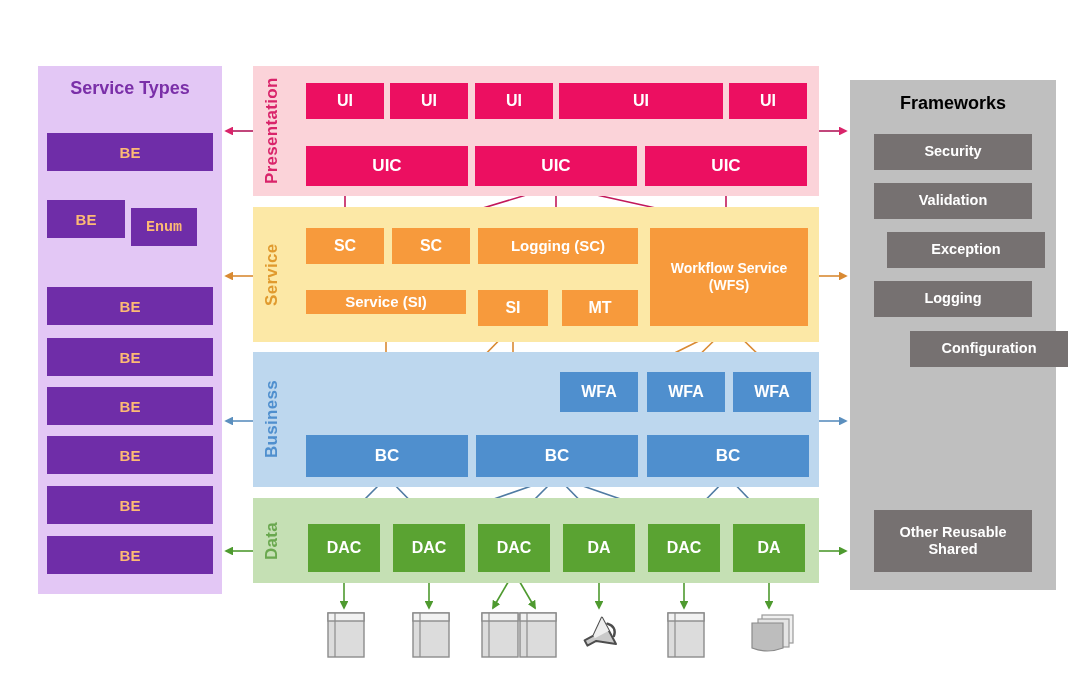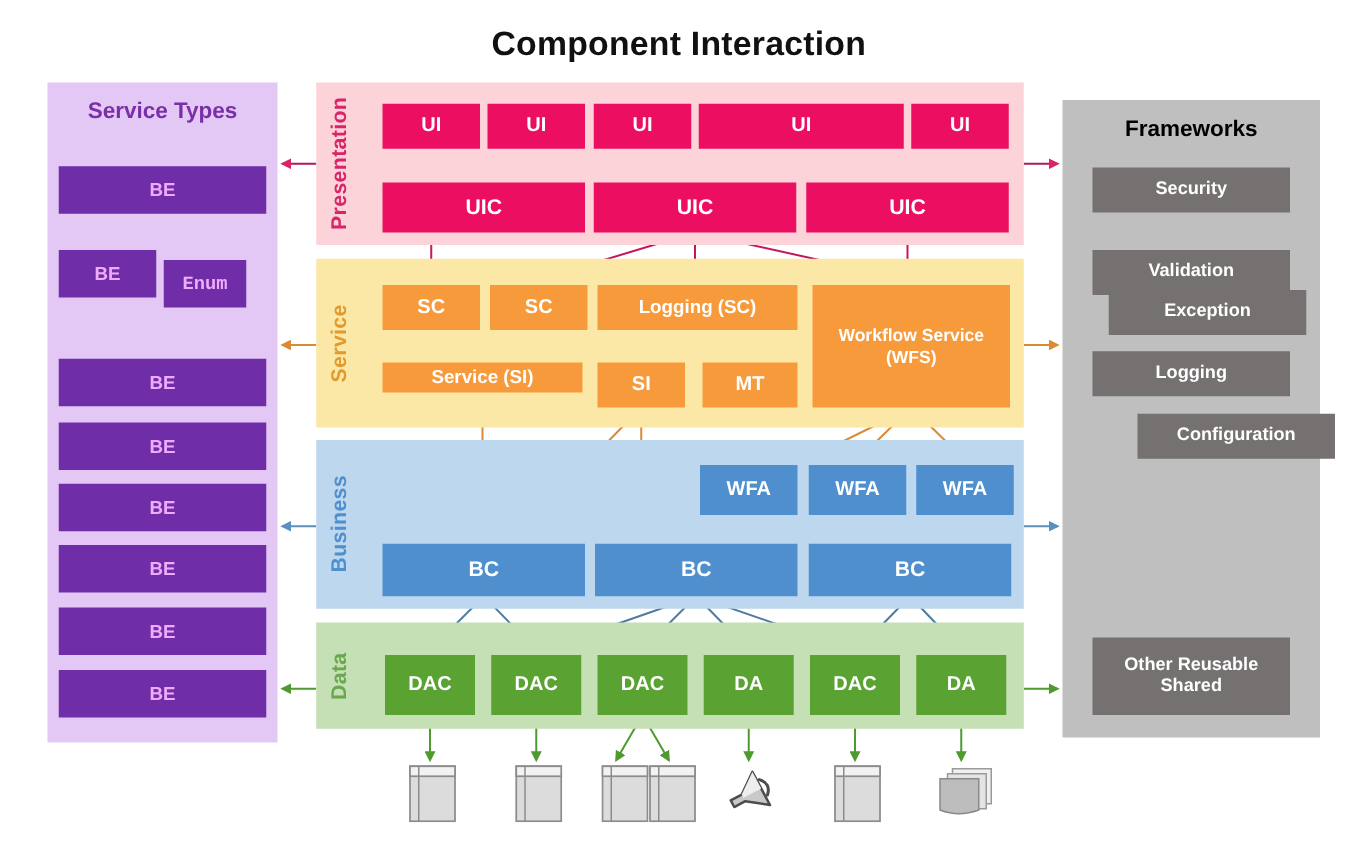--- a/index.html
+++ b/index.html
@@ -14,21 +14,21 @@
   
   .shared-panel{
     position:absolute;left:38px;top:66px;width:184px;height:528px;
     background:#e3c7f5;
   }
   .shared-title{
     position:absolute;left:0;top:12px;width:184px;text-align:center;
     font-size:18px;font-weight:bold;color:#7a2fa8;
   }
   .be-box{
-    position:absolute;background:#6f2da8;color:#f0abfc;
+    position:absolute;background:#6f2da8;color:#fdba74;
     display:flex;align-items:center;justify-content:center;
     font-size:15px;font-weight:bold;
   }
 
   
   .fw-panel{
     position:absolute;left:850px;top:80px;width:206px;height:510px;
     background:#bfbfbf;
   }
   .fw-title{
@@ -54,21 +54,20 @@
   }
 
   #wires{position:absolute;left:0;top:0;width:1086px;height:673px;pointer-events:none;}
   .dbicon{position:absolute;}
 </style>
 </head>
 <body>
 
 <div id="stage">
 
-  <div class="title">Component Interaction</div>
 
   <svg id="wires" viewBox="0 0 1086 673">
     <defs>
       <marker id="ah-pink" viewBox="0 0 10 10" refX="8" refY="5" markerWidth="5.5" markerHeight="5.5" orient="auto-start-reverse">
         <path d="M0,0 L10,5 L0,10 z" fill="#d9246a"></path>
       </marker>
       <marker id="ah-orange" viewBox="0 0 10 10" refX="8" refY="5" markerWidth="5.5" markerHeight="5.5" orient="auto-start-reverse">
         <path d="M0,0 L10,5 L0,10 z" fill="#d98a33"></path>
       </marker>
       <marker id="ah-blue" viewBox="0 0 10 10" refX="8" refY="5" markerWidth="5.5" markerHeight="5.5" orient="auto-start-reverse">
@@ -178,21 +177,21 @@
       <div class="be-box" style="left: 47px; top: 436px; width: 166px; height: 38px;">BE</div>
       <div class="be-box" style="left: 47px; top: 486px; width: 166px; height: 38px;">BE</div>
       <div class="be-box" style="left: 47px; top: 536px; width: 166px; height: 38px;">BE</div>
     </div>
 
   <div class="fw-panel">
     <div class="fw-title">Frameworks</div>
   </div>
   <div id="fw-nodes">
       <div class="fw-box" style="top: 134px; height: 36px; left: 874px;">Security</div>
-      <div class="fw-box" style="top: 200px; height: 36px; left: 874px;">Validation</div>
+      <div class="fw-box" style="top: 183px; height: 36px; left: 874px;">Validation</div>
       <div class="fw-box" style="top: 232px; height: 36px; left: 874px; margin-left: 13px;">Exception</div>
       <div class="fw-box" style="top: 281px; height: 36px; left: 874px;">Logging</div>
       <div class="fw-box" style="top: 331px; height: 36px; left: 874px; margin-left: 36px;">Configuration</div>
       <div class="fw-box" style="top: 510px; height: 62px; left: 874px;">Other Reusable Shared</div>
     </div>
 
   <div id="layers">
       <div class="band" style="left: 253px; top: 66px; width: 566px; height: 130px; background: rgb(251, 211, 217);"></div>
       <div class="band-label" style="left: 259px; top: 66px; width: 26px; height: 130px; color: rgb(217, 36, 106);">Presentation</div>
       <div class="node" style="left: 306px; top: 83px; width: 78px; height: 36px; background: rgb(236, 15, 97); font-size: 16px; white-space: pre-line;">UI</div>

